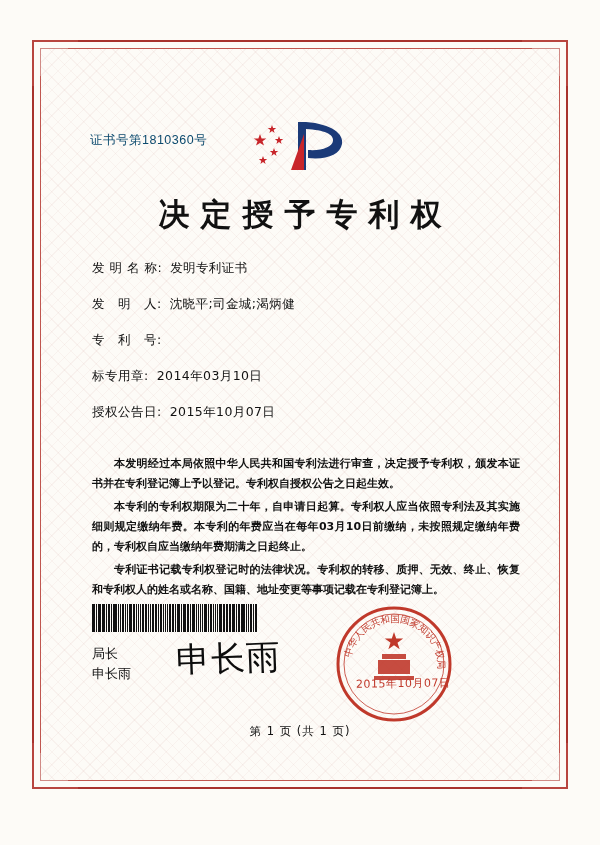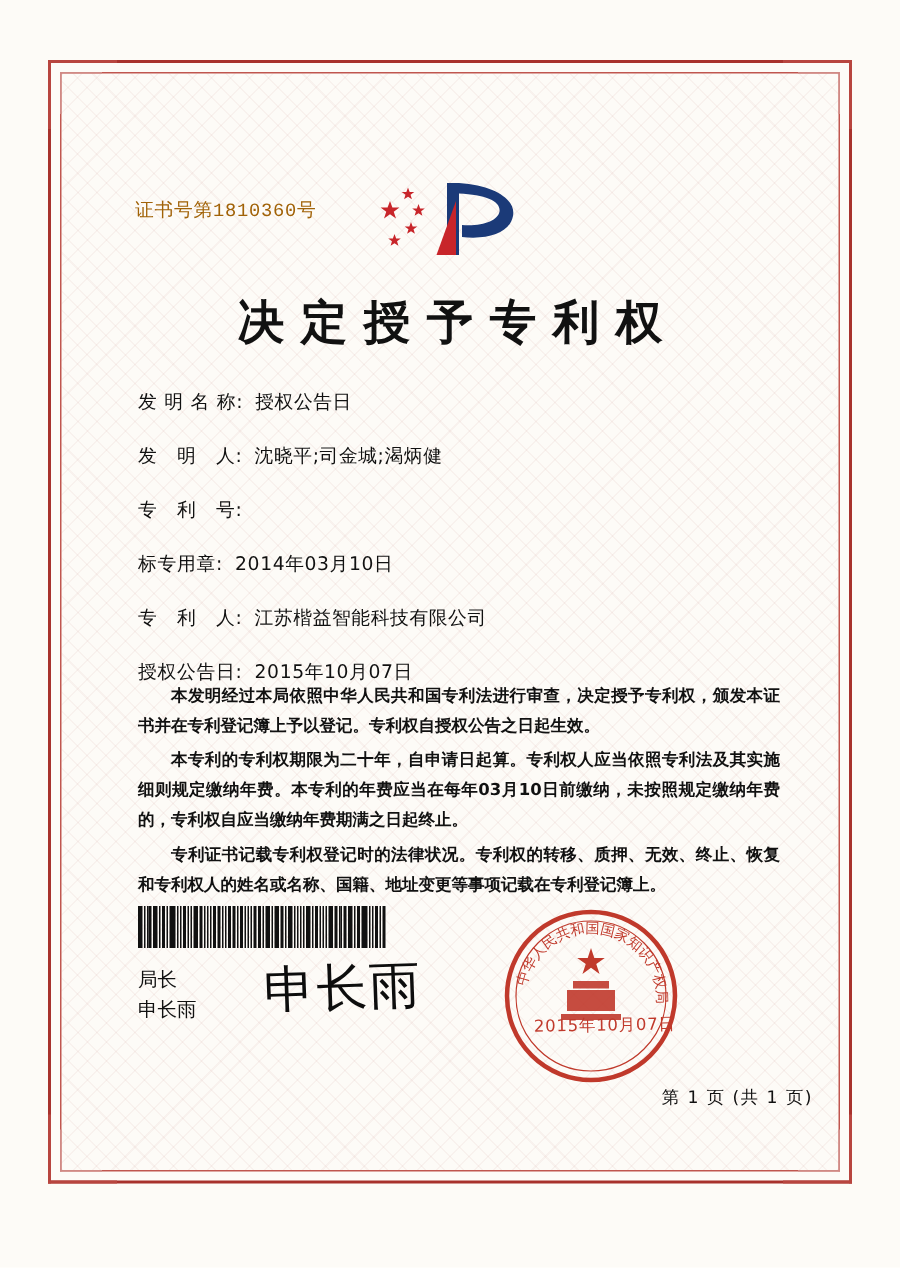--- a/index.html
+++ b/index.html
@@ -85,23 +85,23 @@
     top: 64px;
     right: 58px;
     bottom: 78px;
   }
 
   .cert-number {
     position: absolute;
     left: 32px;
     top: 68px;
     font-size: 12.5px;
-    color: #a16207;
+    color: #0c4a6e;
     letter-spacing: 0.5px;
-    font-family: Liberation Mono, monospace;
+    font-family: Liberation Sans, sans-serif;
   }
 
   
   .emblem {
     position: absolute;
     left: 50%;
     top: 50px;
     transform: translateX(-50%);
     width: 108px;
     height: 62px;
@@ -196,21 +196,21 @@
     font-family: "DejaVu Serif", serif;
     letter-spacing: 1px;
     transform: rotate(-2deg);
   }
 
   .page-footer {
     position: absolute;
     left: 0;
     right: 0;
     top: 660px;
-    text-align: right;
+    text-align: center;
     font-size: 11.5px;
     color: #111;
     letter-spacing: 1px;
     font-family: "DejaVu Sans", sans-serif;
   }
 
   
   .seal-top {
     position: absolute;
     right: 16px;
@@ -269,36 +269,32 @@
         <path d="M60 8 C86 10, 98 20, 96 30 C94 41, 80 46, 62 44 L62 36 C76 37, 86 33, 87 27 C88 20, 78 16, 60 15 Z" fill="#1b3a78"></path>
         <path d="M45 56 L58 20 L58 56 Z" fill="#c8252a"></path>
       </svg>
     </div>
 
     <div class="title">决定授予专利权</div>
 
     <div class="fields">
       <div class="field-row">
         <span class="field-label">发 明 名 称:</span>
-        <span class="field-value">授权公告日</span>
+        <span class="field-value">发明专利证书</span>
       </div>
       <div class="field-row">
         <span class="field-label">发　明　人:</span>
         <span class="field-value">沈晓平;司金城;渴炳健</span>
       </div>
       <div class="field-row">
         <span class="field-label">专　利　号:</span>
       </div>
       <div class="field-row">
         <span class="field-label">标专用章:</span>
         <span class="field-value">2014年03月10日</span>
-      </div>
-      <div class="field-row">
-        <span class="field-label">专　利　人:</span>
-        <span class="field-value">江苏楷益智能科技有限公司</span>
       </div>
       <div class="field-row">
         <span class="field-label">授权公告日:</span>
         <span class="field-value">2015年10月07日</span>
       </div>
     </div>
 
     <div class="body-text">
       <p>本发明经过本局依照中华人民共和国专利法进行审查，决定授予专利权，颁发本证书并在专利登记簿上予以登记。专利权自授权公告之日起生效。</p>
       <p>本专利的专利权期限为二十年，自申请日起算。专利权人应当依照专利法及其实施细则规定缴纳年费。本专利的年费应当在每年03月10日前缴纳，未按照规定缴纳年费的，专利权自应当缴纳年费期满之日起终止。</p>

